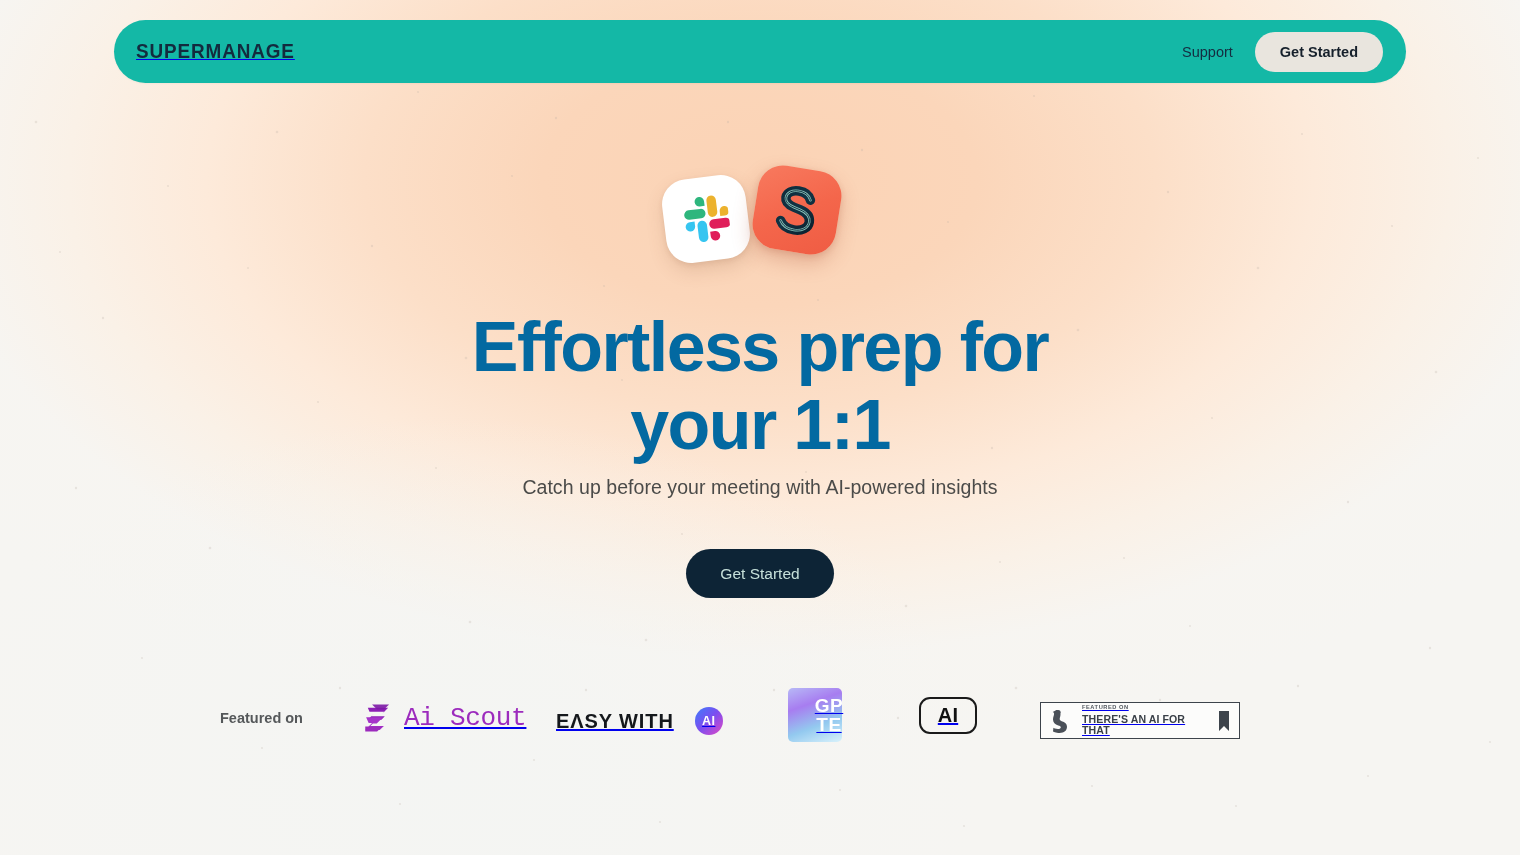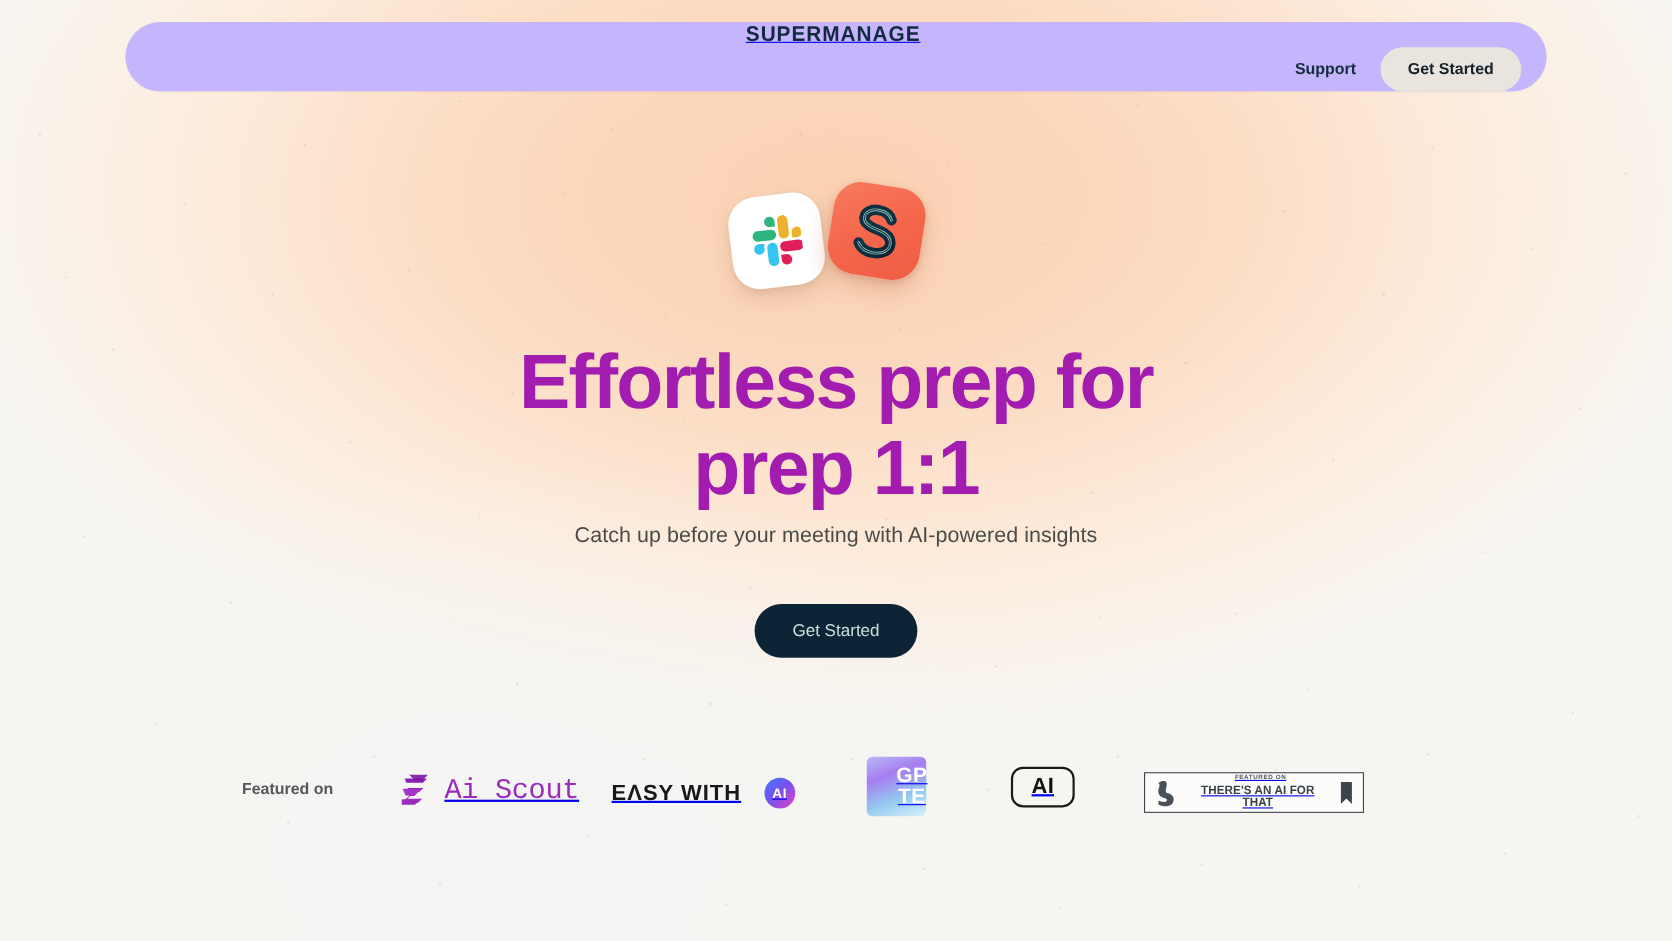--- a/index.html
+++ b/index.html
@@ -59,49 +59,48 @@
     opacity: 0.5;
   }
 
   
   .navbar {
     position: absolute;
     left: 114px;
     top: 20px;
     width: 1292px;
     height: 63px;
-    background: #c4b5fd;
+    background: #14b8a6;
     border-radius: 34px;
     display: flex;
     align-items: center;
     padding: 0 23px 0 22px;
     box-shadow: 0 1px 2px rgba(30,20,10,0.035);
     z-index: 5;
-    flex-direction: column;
   }
   .logo-wrap { display: flex; align-items: center; }
   .logo-text {
     font-size: 19.5px;
     font-weight: 700;
     letter-spacing: 0.9px;
     color: #132a3e;
     font-family: "Liberation Sans", sans-serif;
     transform: scaleX(0.97);
     transform-origin: left center;
   }
   .nav-right {
     margin-left: auto;
     display: flex;
     align-items: center;
     gap: 14px;
   }
   .nav-link {
     font-size: 14.5px;
     color: #152c40;
-    font-weight: 700;
+    font-weight: 400;
     text-decoration: none;
     padding: 6px 8px;
     cursor: pointer;
   }
   .nav-cta {
     background: #e9e5de;
     color: #16202b;
     font-size: 14.5px;
     font-weight: 700;
     border: none;
@@ -161,21 +160,21 @@
   .headline {
     position: absolute;
     left: 50%;
     top: 308px;
     transform: translateX(-50%);
     width: 1100px;
     font-size: 70px;
     line-height: 78px;
     font-weight: 700;
     letter-spacing: -1.6px;
-    color: #a21caf;
+    color: #0369a1;
     font-family: "Liberation Sans", sans-serif;
   }
   .subhead {
     position: absolute;
     left: 50%;
     top: 476px;
     transform: translateX(-50%);
     width: 1000px;
     font-size: 19.5px;
     color: #4b4b49;
@@ -267,21 +266,21 @@
     color: #111; font-size: 20px; font-weight: 700; letter-spacing: 0.2px;
   }
 
   
   .ls-taaft { left: 1040px; top: 17px; }
   .taaft-box {
     width: 200px; height: 37px;
     border: 1.6px solid #3d444c;
     background: #fcfcfb;
     display: flex; align-items: center;
-    padding: 0 9px; gap: 8px; text-align: center;
+    padding: 0 9px; gap: 8px;
   }
   .taaft-text { display: flex; flex-direction: column; line-height: 1; flex: 1; }
   .taaft-top {
     font-size: 5.7px; font-weight: 700; letter-spacing: 0.55px;
     color: #50565d; margin-bottom: 2.5px;
   }
   .taaft-main {
     font-size: 11px; font-weight: 700; letter-spacing: 0.1px;
     color: #3a4048; font-family: "Liberation Sans", sans-serif;
     transform: scaleX(0.96); transform-origin: left center;
@@ -401,21 +400,21 @@
         </defs>
         <path d="M71 29c-4-9-13-13-23-13-12 0-21 6-21 15 0 8 6 12 17 15l12 3c12 3 19 9 19 19 0 11-11 18-25 18-11 0-21-4-26-13" fill="none" stroke="url(#sgrad)" stroke-width="17" stroke-linecap="round"></path>
         <path d="M71 29c-4-9-13-13-23-13-12 0-21 6-21 15 0 8 6 12 17 15l12 3c12 3 19 9 19 19 0 11-11 18-25 18-11 0-21-4-26-13" fill="none" stroke="#9ed8cd" stroke-width="4.5" stroke-linecap="round" opacity="0.85"></path>
         <path d="M71 29c-4-9-13-13-23-13-12 0-21 6-21 15 0 8 6 12 17 15l12 3c12 3 19 9 19 19 0 11-11 18-25 18-11 0-21-4-26-13" fill="none" stroke="#0f2d3d" stroke-width="1.6" stroke-linecap="round"></path>
       </svg>
     </div>
   </div>
 
   <h1 class="headline">
     <span>Effortless prep for</span><br>
-    <span>prep 1:1</span>
+    <span>your 1:1</span>
   </h1>
 
   <p class="subhead">Catch up before your meeting with AI-powered insights</p>
 
   <button class="hero-cta">Get Started</button>
 </main>
 
 <section class="featured">
   <span class="featured-label">Featured on</span>
 

